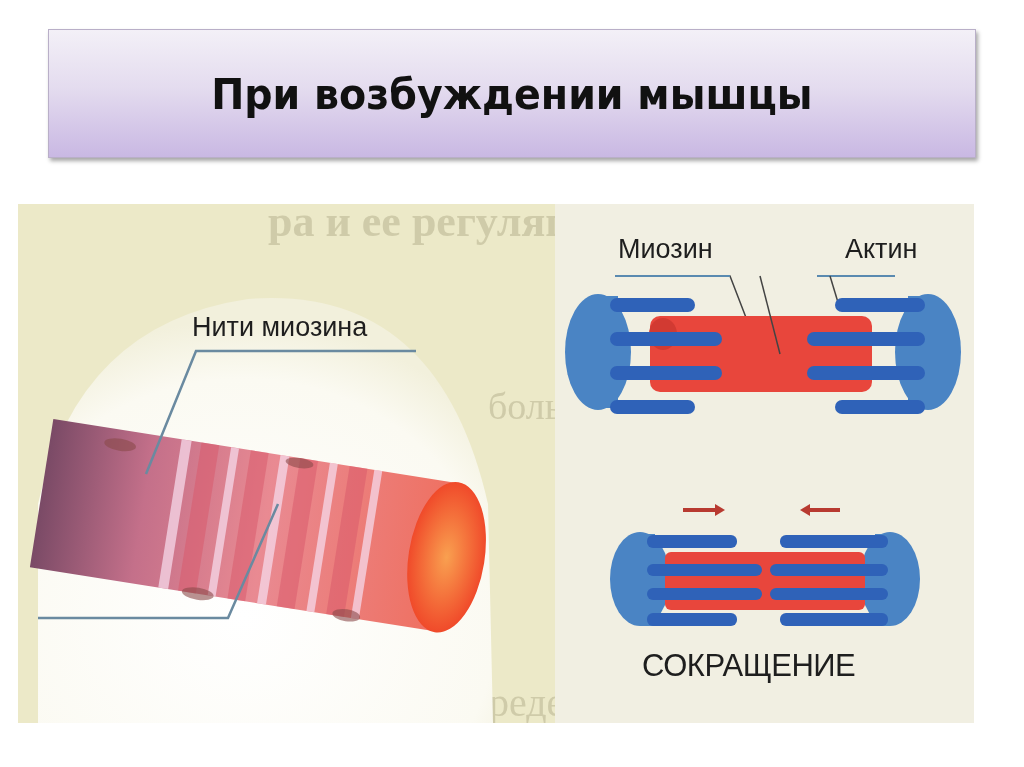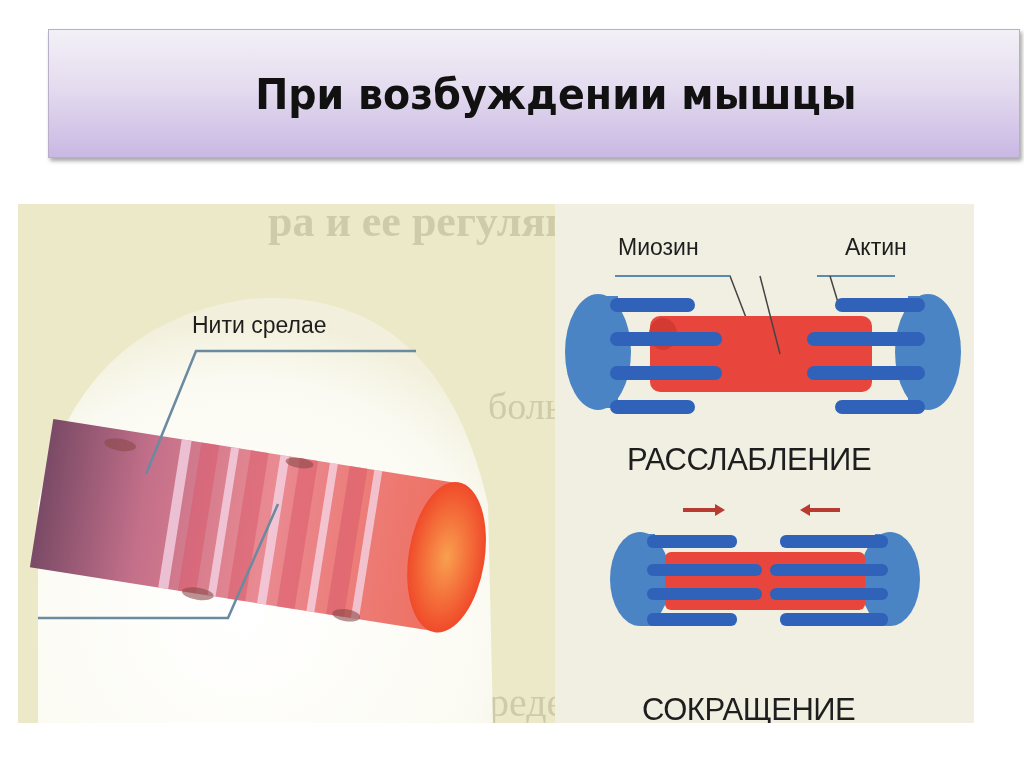--- a/index.html
+++ b/index.html
@@ -1,26 +1,26 @@
 <!DOCTYPE html>
 <html><head>
 <meta charset="utf-8">
 <style>
   html,body{margin:0;padding:0;}
   body{width:1024px;height:767px;background:#ffffff;position:relative;overflow:hidden;font-family:"Liberation Sans",sans-serif;}
   .title-box{position:absolute;left:48px;top:29px;width:926px;height:127px;
     background:linear-gradient(to bottom,#f3f0f7 0%,#e4dcef 45%,#c9b8e3 100%);
     border:1px solid #b9afc8;box-shadow:2px 3px 4px rgba(0,0,0,0.35);
-    display:flex;align-items:center;justify-content:center;padding-left:44px;}
+    display:flex;align-items:center;justify-content:center;}
   .title-text{font-family:"DejaVu Sans",sans-serif;font-weight:bold;font-size:43px;color:#111;letter-spacing:0px;transform:scaleX(0.92);}
   .figure{position:absolute;left:18px;top:204px;width:956px;height:519px;background:#ece9c8;overflow:hidden;}
   .bgtext{position:absolute;font-family:"Liberation Serif",serif;color:#cfcba9;font-size:40px;white-space:nowrap;}
   .left-panel{position:absolute;left:0;top:0;width:540px;height:519px;}
   .right-panel{position:absolute;left:537px;top:0;width:419px;height:519px;background:#f1efe2;}
-  .lbl{position:absolute;color:#1e1e1e;font-size:23px;white-space:nowrap;}
+  .lbl{position:absolute;color:#1e1e1e;font-size:27px;white-space:nowrap;}
   .lbl-caps{position:absolute;color:#1e1e1e;font-size:31px;white-space:nowrap;letter-spacing:-0.5px;}
   svg{position:absolute;left:0;top:0;}
 </style>
 </head>
 <body>
 
 <div class="title-box">
   <span class="title-text">При возбуждении мышцы</span>
 </div>
 
@@ -72,21 +72,21 @@
         <ellipse cx="430" cy="325" rx="38" ry="76" fill="url(#endcap)"></ellipse>
         <ellipse cx="90" cy="265" rx="16" ry="6" fill="#8a4a4a" opacity="0.6"></ellipse>
         <ellipse cx="270" cy="255" rx="14" ry="5" fill="#8a4a4a" opacity="0.6"></ellipse>
         <ellipse cx="190" cy="400" rx="16" ry="6" fill="#8a4a4a" opacity="0.6"></ellipse>
         <ellipse cx="340" cy="398" rx="14" ry="6" fill="#8a4a4a" opacity="0.6"></ellipse>
       </g>
 
       <polyline points="398,147 178,147 128,270" fill="none" stroke="#6a8aa0" stroke-width="2.5"></polyline>
       <polyline points="20,414 210,414 260,300" fill="none" stroke="#6a8aa0" stroke-width="2.5"></polyline>
     </svg>
-    <span class="lbl" style="left:174px;top:108px;">Нити срелае</span>
+    <span class="lbl" style="left:174px;top:108px;">Нити миозина</span>
   </div>
 
   <div class="right-panel">
     <svg width="419" height="519" viewBox="0 0 419 519">
 
       <polyline points="60,72 175,72 205,150" fill="none" stroke="#444" stroke-width="1.5"></polyline>
       <polyline points="262,72 340,72" fill="none" stroke="#5a8ab0" stroke-width="2"></polyline>
       <line x1="275" y1="72" x2="285" y2="105" stroke="#444" stroke-width="1.5"></line>
       <line x1="60" y1="72" x2="175" y2="72" stroke="#5a8ab0" stroke-width="2"></line>
 
@@ -130,16 +130,15 @@
           <rect x="92" y="409" width="90" height="13" rx="6"></rect>
           <rect x="225" y="331" width="108" height="13" rx="6"></rect>
           <rect x="215" y="360" width="118" height="12" rx="6"></rect>
           <rect x="215" y="384" width="118" height="12" rx="6"></rect>
           <rect x="225" y="409" width="108" height="13" rx="6"></rect>
         </g>
       </g>
     </svg>
     <span class="lbl" style="left:63px;top:30px;">Миозин</span>
     <span class="lbl" style="left:270px;top:30px;margin-left:20px;">Актин</span>
-    <span class="lbl-caps" style="left:72px;top:238px;">РАССЛАБЛЕНИЕ</span>
-    <span class="lbl-caps" style="left:87px;top:444px;margin-top:44px;">СОКРАЩЕНИЕ</span>
+    <span class="lbl-caps" style="left:87px;top:444px;">СОКРАЩЕНИЕ</span>
   </div>
 </div>
 
 </body></html>

